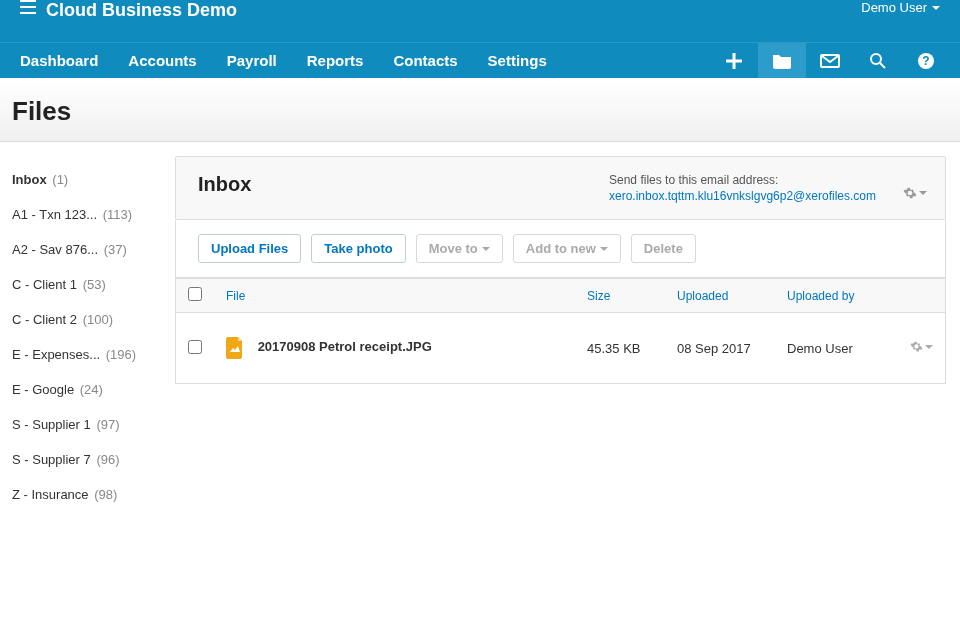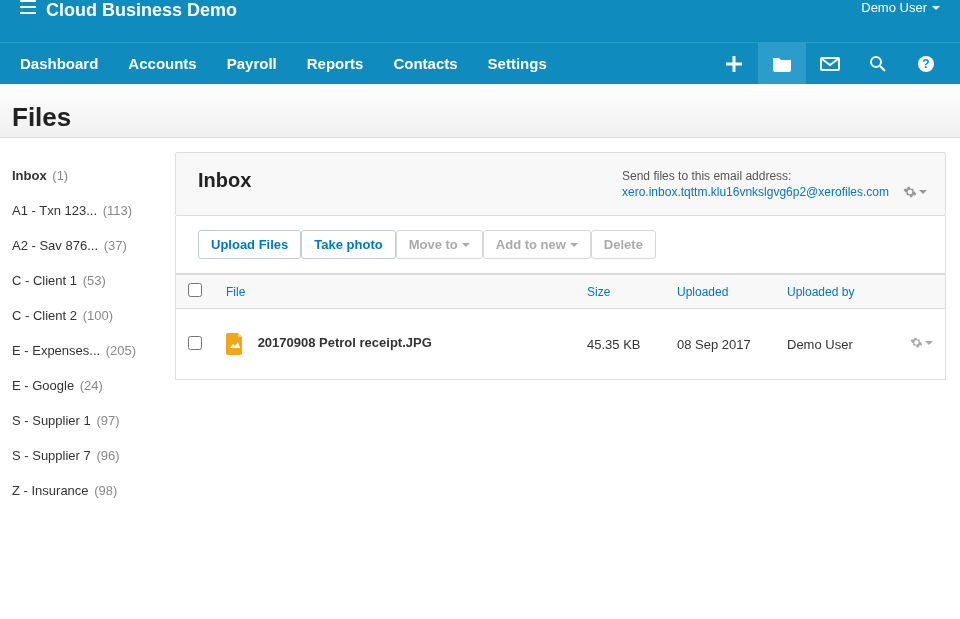--- a/index.html
+++ b/index.html
@@ -5,48 +5,48 @@
   * { box-sizing: border-box; margin: 0; padding: 0; }
   body { font-family: -apple-system, "Segoe UI", Arial, sans-serif; font-size: 13px; color: #333; background: #fff; width: 960px; }
 
   
   .brandbar { background: #0f8bbd; color: #fff; height: 42px; display: flex; align-items: flex-start; padding: 0 20px; }
   .brandbar .menu-toggle { margin-right: 10px; cursor: pointer; }
   .brandbar .app-title { font-size: 18px; font-weight: 700; flex: 1; }
   .brandbar .user { font-size: 13px; display: flex; align-items: center; gap: 5px; cursor: pointer; }
 
   
-  .navbar { background: #0f8bbd; height: 42px; display: flex; align-items: stretch; padding: 0 10px 0 20px; border-top: 1px solid rgba(255,255,255,0.12); }
+  .navbar { background: #0f8bbd; height: 36px; display: flex; align-items: stretch; padding: 0 10px 0 20px; border-top: 1px solid rgba(255,255,255,0.12); }
   .navbar .tabs { display: flex; align-items: center; gap: 30px; flex: 1; }
   .navbar .tab { color: #fff; font-size: 15px; font-weight: 700; cursor: pointer; }
   .navbar .iconbtns { display: flex; align-items: stretch; }
   .navbar .iconbtn { width: 48px; display: flex; align-items: center; justify-content: center; cursor: pointer; }
   .navbar .iconbtn.active { background: #2c9ccb; }
   .navbar .iconbtn svg { fill: #fff; }
 
   
-  .page-header { background: linear-gradient(#fff, #f0f0f0); border-bottom: 1px solid #ddd; padding: 18px 12px 4px; }
+  .page-header { background: linear-gradient(#fff, #f0f0f0); border-bottom: 1px solid #ddd; padding: 18px 12px 14px; }
   .page-header h1 { font-size: 26px; font-weight: 700; color: #222; }
 
   
   .layout { display: flex; }
   .sidebar { width: 165px; padding: 20px 0 20px 12px; }
   .sidebar .folder { padding: 10px 0; font-size: 13px; color: #333; cursor: pointer; }
   .sidebar .folder.selected { font-weight: 700; }
   .sidebar .folder .count { color: #888; font-weight: 400; margin-left: 2px; }
   .sidebar .new-folder { color: #0077c0; font-weight: 700; padding: 14px 0; cursor: pointer; }
 
   .main { flex: 1; padding: 14px 14px 14px 10px; }
   .panel-hdr { border: 1px solid #ddd; border-radius: 2px; background: #f8f8f8; padding: 16px 18px 16px 22px; display: flex; justify-content: space-between; align-items: flex-start; }
   .panel-hdr h2 { font-size: 20px; font-weight: 700; color: #222; }
-  .panel-hdr .email-area { text-align: left; font-size: 12px; color: #555; display: flex; align-items: flex-end; gap: 14px; }
+  .panel-hdr .email-area { text-align: left; font-size: 12px; color: #555; display: flex; align-items: center; gap: 27px; }
   .panel-hdr .email-link { color: #0077c0; display: block; margin-top: 2px; }
   .gear { color: #999; cursor: pointer; display: inline-flex; align-items: center; gap: 2px; margin-top: 10px; }
 
-  .toolbar { display: flex; padding: 14px 22px; border: 1px solid #ddd; border-top: none; }
+  .toolbar { display: flex; gap: 10px; padding: 14px 22px; border: 1px solid #ddd; border-top: none; }
   .btn { border: 1px solid #bfcdd6; background: #fff; color: #0077c0; font-size: 13px; font-weight: 700; padding: 6px 12px; border-radius: 3px; cursor: pointer; display: inline-flex; align-items: center; gap: 4px; }
   .btn.disabled { color: #aaa; border-color: #d8d8d8; cursor: default; }
   .caret-sm { border-top: 4px solid currentColor; border-left: 4px solid transparent; border-right: 4px solid transparent; display: inline-block; }
 
   .tablewrap { border: 1px solid #ddd; border-top: none; }
   table { width: 100%; border-collapse: collapse; }
   th { text-align: left; font-size: 12px; font-weight: 400; color: #0077c0; padding: 8px 12px; background: #f8f8f8; border-bottom: 1px solid #ddd; border-top: 1px solid #ddd; cursor: pointer; }
   th.checkcol, td.checkcol { width: 36px; text-align: center; }
   td { padding: 24px 12px; font-size: 13px; color: #333; vertical-align: middle; }
   td.filename { font-weight: 700; }
@@ -127,21 +127,21 @@
 
   <div class="sidebar">
     <div class="folder selected">
       <span>Inbox</span>
       <span class="count">(1)</span>
     </div>
     <div class="folder"><span>A1 - Txn 123...</span> <span class="count">(113)</span></div>
     <div class="folder"><span>A2 - Sav 876...</span> <span class="count">(37)</span></div>
     <div class="folder"><span>C - Client 1</span> <span class="count">(53)</span></div>
     <div class="folder"><span>C - Client 2</span> <span class="count">(100)</span></div>
-    <div class="folder"><span>E - Expenses...</span> <span class="count">(205)</span></div>
+    <div class="folder"><span>E - Expenses...</span> <span class="count">(196)</span></div>
     <div class="folder"><span>E - Google</span> <span class="count">(24)</span></div>
     <div class="folder"><span>S - Supplier 1</span> <span class="count">(97)</span></div>
     <div class="folder"><span>S - Supplier 7</span> <span class="count">(96)</span></div>
     <div class="folder"><span>Z - Insurance</span> <span class="count">(98)</span></div>
   </div>
 
   <div class="main">
 
     <div class="panel-hdr">
       <h2>Inbox</h2>

